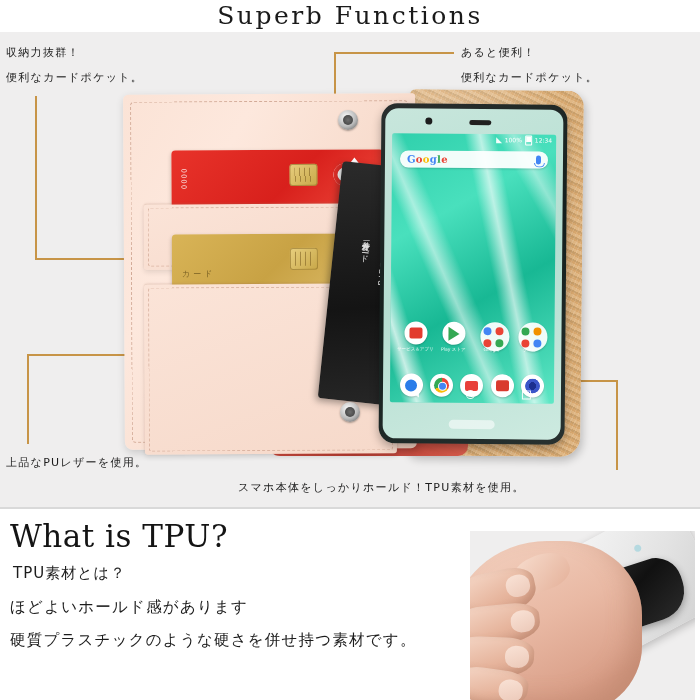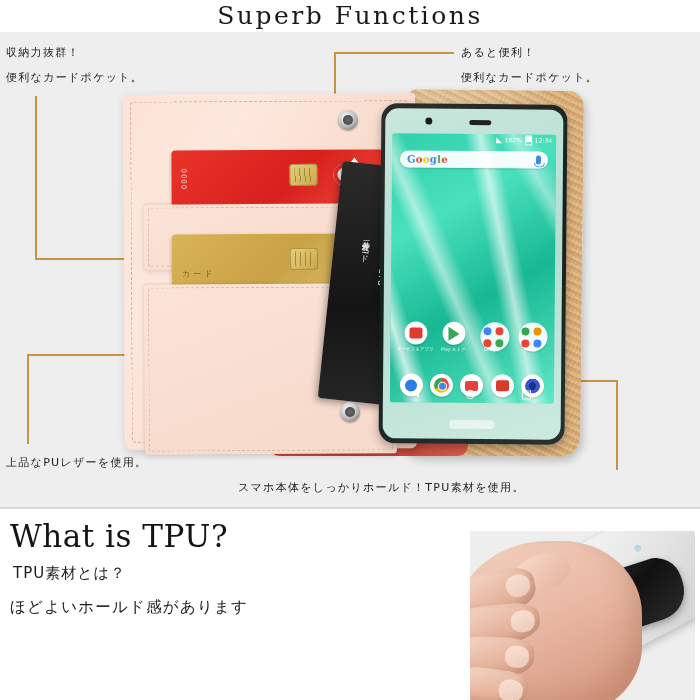--- a/index.html
+++ b/index.html
@@ -478,20 +478,21 @@
       </div>
     </div>
   </div>
 
   <div id="divider"></div>
 
   <div id="bottom-section">
     <div id="tpu-heading">What is TPU?</div>
     <div id="tpu-sub" class="jp">TPU素材とは？</div>
     <div class="tpu-line jp" id="tpu-l1">ほどよいホールド感があります</div>
+    <div class="tpu-line jp" id="tpu-l2">硬質プラスチックのような硬さを併せ持つ素材です。</div>
   </div>
 
   <div id="hand-photo">
     <div id="phone-white"></div>
     <div id="phone-btn"></div>
     <div id="tpu-black"></div>
     <div id="hand">
       <div id="thumb"></div>
       <div class="finger" id="f1">
           <span class="nail"></span>

